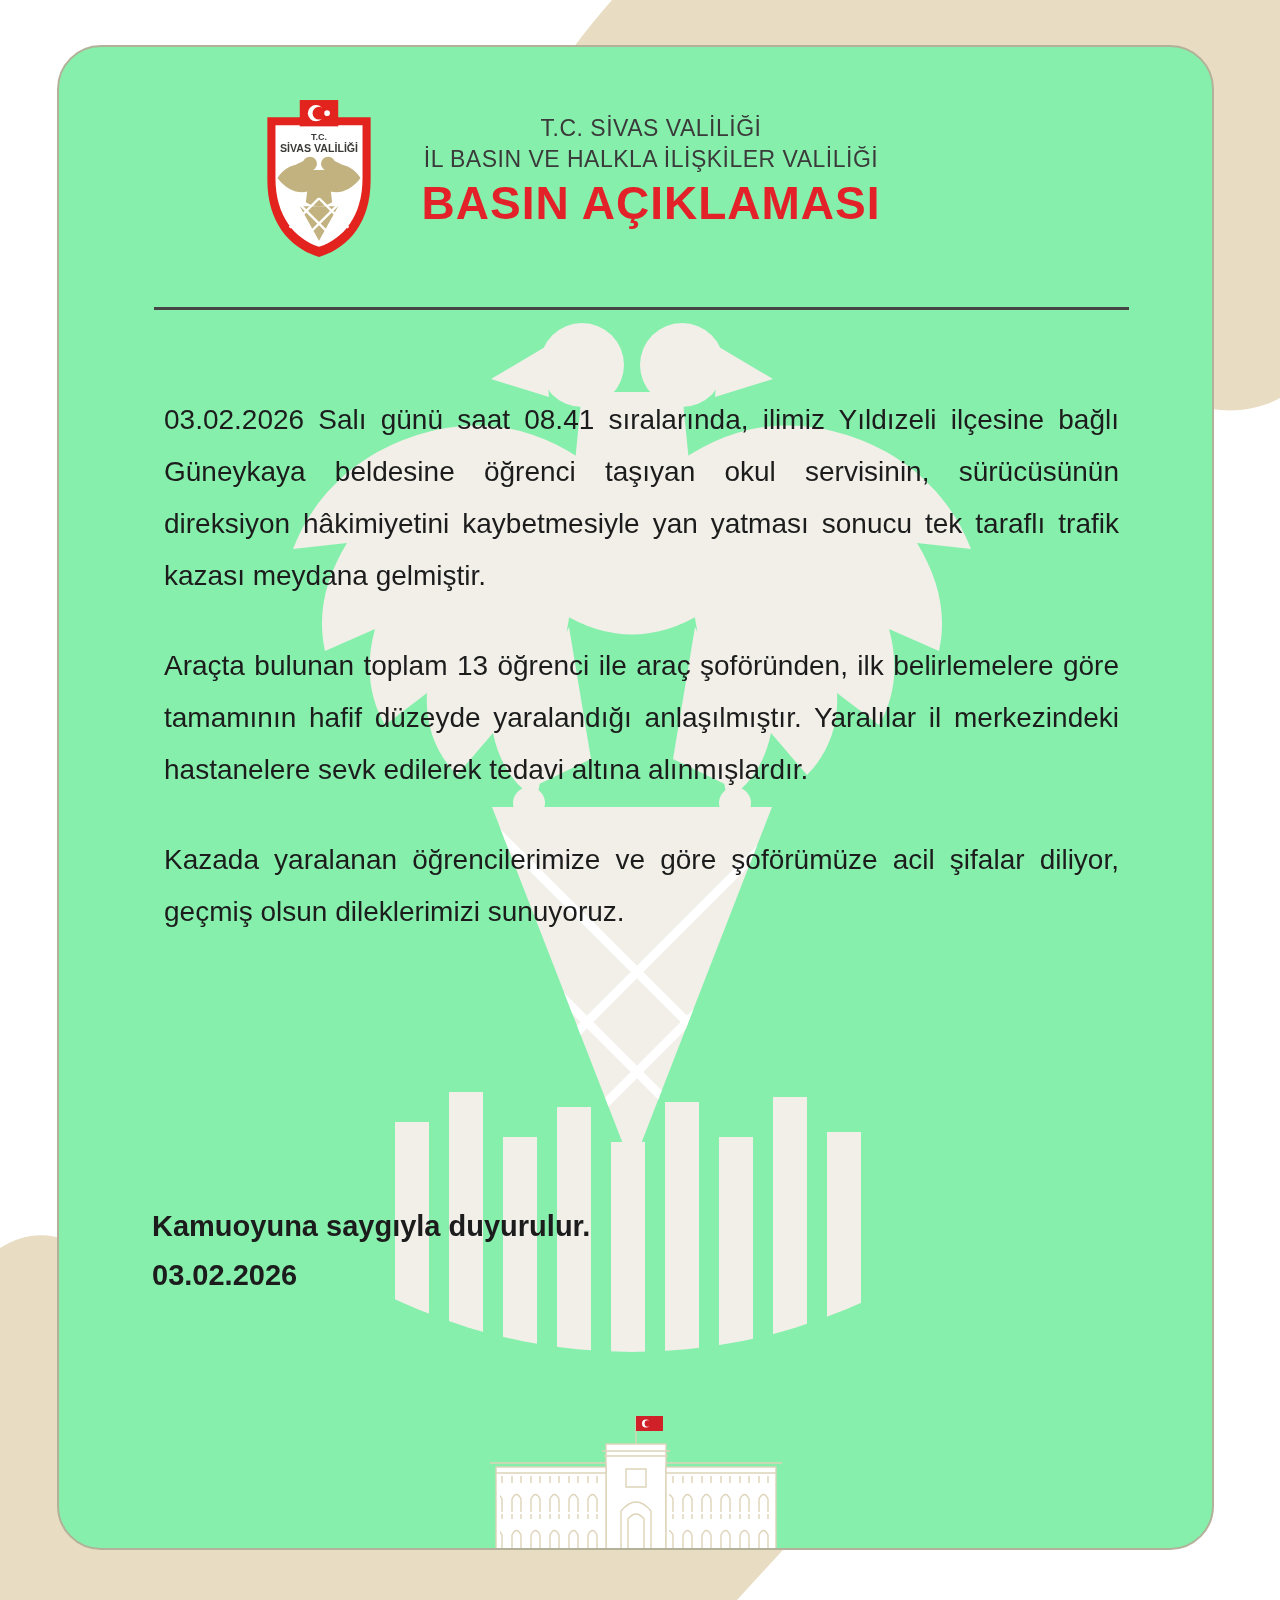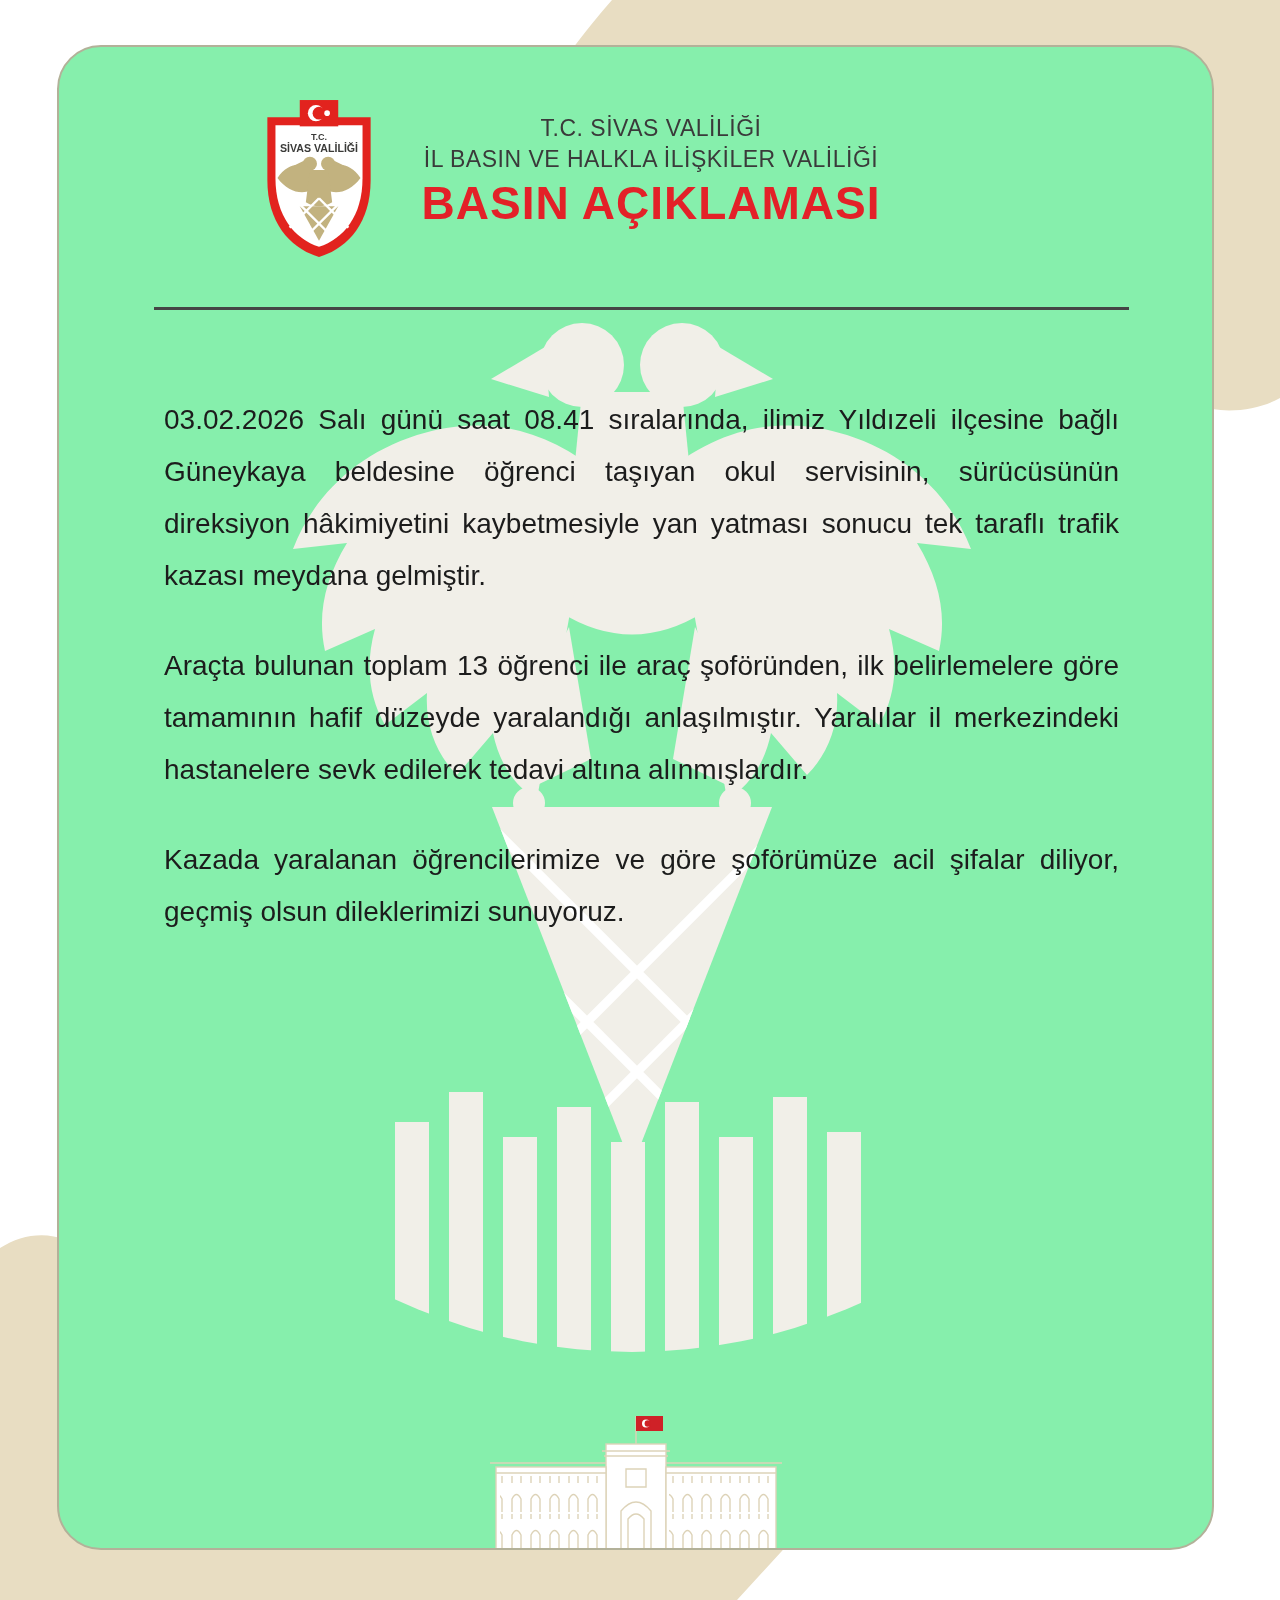--- a/index.html
+++ b/index.html
@@ -142,20 +142,24 @@
   </div>
 
   <div class="rule"></div>
 
   <div class="body-text">
     <p>03.02.2026 Salı günü saat 08.41 sıralarında, ilimiz Yıldızeli ilçesine bağlı Güneykaya beldesine öğrenci taşıyan okul servisinin, sürücüsünün direksiyon hâkimiyetini kaybetmesiyle yan yatması sonucu tek taraflı trafik kazası meydana gelmiştir.</p>
     <p>Araçta bulunan toplam 13 öğrenci ile araç şoföründen, ilk belirlemelere göre tamamının hafif düzeyde yaralandığı anlaşılmıştır. Yaralılar il merkezindeki hastanelere sevk edilerek tedavi altına alınmışlardır.</p>
     <p>Kazada yaralanan öğrencilerimize ve göre şoförümüze acil şifalar diliyor, geçmiş olsun dileklerimizi sunuyoruz.</p>
   </div>
 
+  <div class="closing">
+    <div>Kamuoyuna saygıyla duyurulur.</div>
+    <div>03.02.2026</div>
+  </div>
 
   <svg class="building" viewBox="0 0 296 138" aria-hidden="true">
     <defs>
       <pattern id="winp" width="19" height="36" patternUnits="userSpaceOnUse">
         <path d="M5,34 L5,14 Q9.5,5 14,14 L14,34" fill="none" stroke="#ddd3b8" stroke-width="1.4"></path>
       </pattern>
     </defs>
     <g fill="none" stroke="#ddd3b8" stroke-width="1.4">
 
       <line x1="148" y1="31" x2="148" y2="3"></line>

